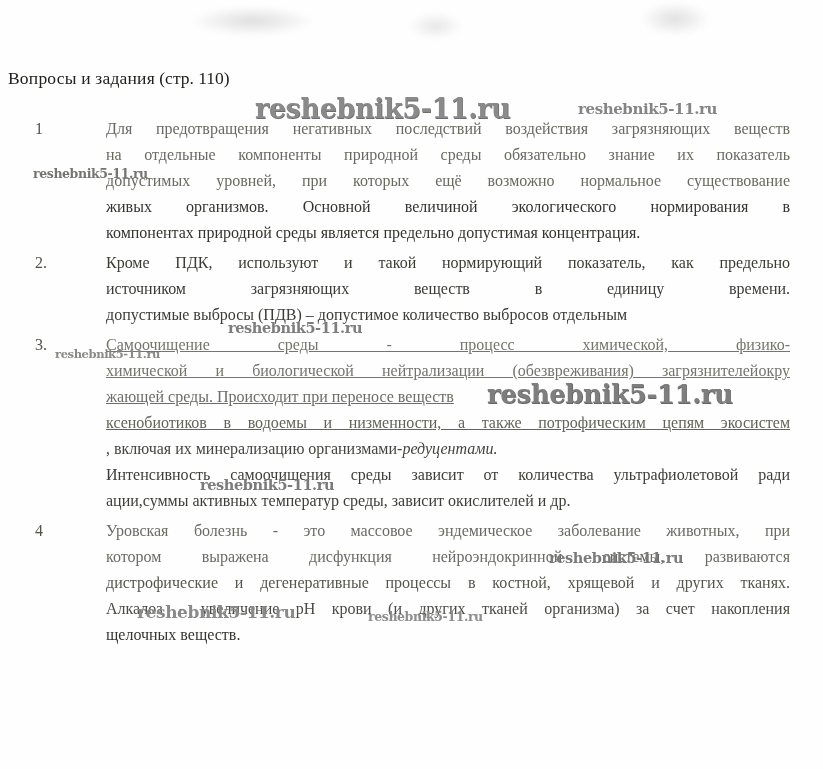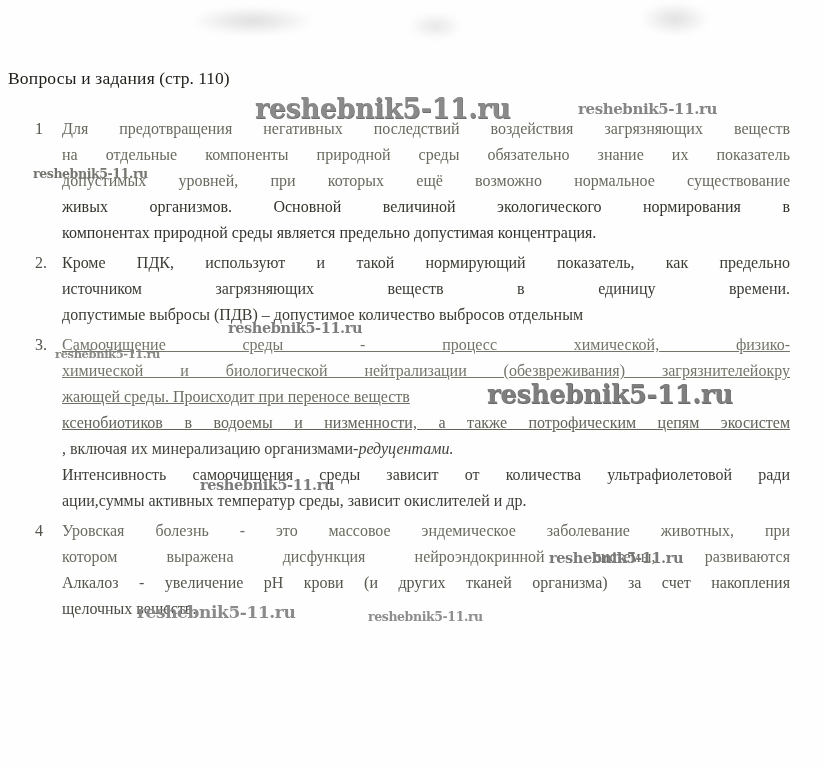--- a/index.html
+++ b/index.html
@@ -33,20 +33,21 @@
   }
   .item{display:flex;margin-bottom:4px;}
   .item-num{flex:none;width:27px;color:#53534b;}
   .item-body{flex:1;min-width:0;}
 
   .line{
     text-align:justify;
     -moz-text-align-last:justify;
     text-align-last:justify;
     white-space:normal;
+    margin-left:44px;
   }
   .lines .line:last-child{text-align-last:left;-moz-text-align-last:left;}
 
   
   #item1 .line:nth-child(-n+3){color:#6a6a60;}
   #item1 .line:nth-child(n+4){color:#34342e;}
   #item2 .line{color:#3c3c35;}
   #item3-pa .line{color:#75756b;text-decoration:underline;}
   #item3-pa .line:nth-child(3){text-align-last:left;-moz-text-align-last:left;color:#6d6d63;}
   #item3-pa .line:last-child{text-align-last:justify;-moz-text-align-last:justify;color:#63635a;}
@@ -128,20 +129,21 @@
           </div>
       </div>
     </div>
 
     <div class="item">
       <div class="item-num">4</div>
       <div class="item-body">
         <div class="lines" id="item4">
             <div class="line">Уровская болезнь - это массовое эндемическое заболевание животных, при</div>
             <div class="line">котором выражена дисфункция нейроэндокринной системы, развиваются</div>
+            <div class="line">дистрофические и дегенеративные процессы в костной, хрящевой и других тканях.</div>
             <div class="line">Алкалоз - увеличение рН крови (и других тканей организма) за счет накопления</div>
             <div class="line">щелочных веществ.</div>
           </div>
       </div>
     </div>
 
   </div>
 
   <span class="wm wm-1">reshebnik5-11.ru</span>
   <span class="wm wm-2">reshebnik5-11.ru</span>

